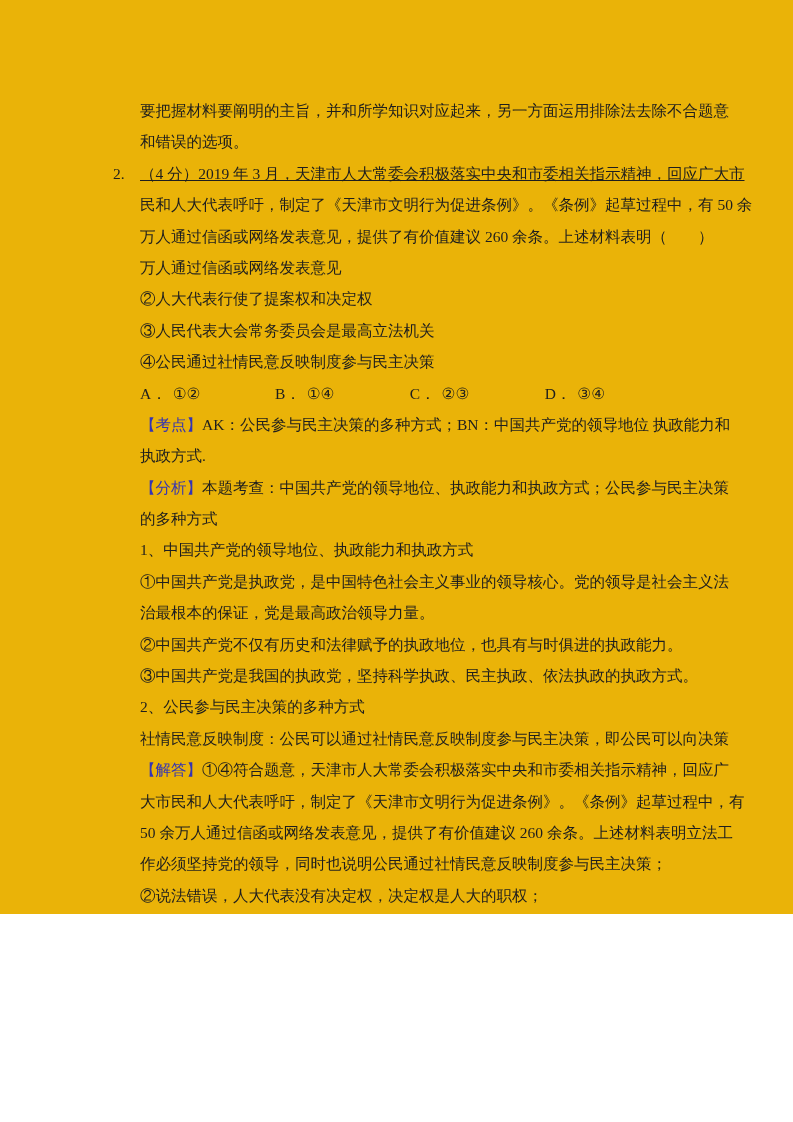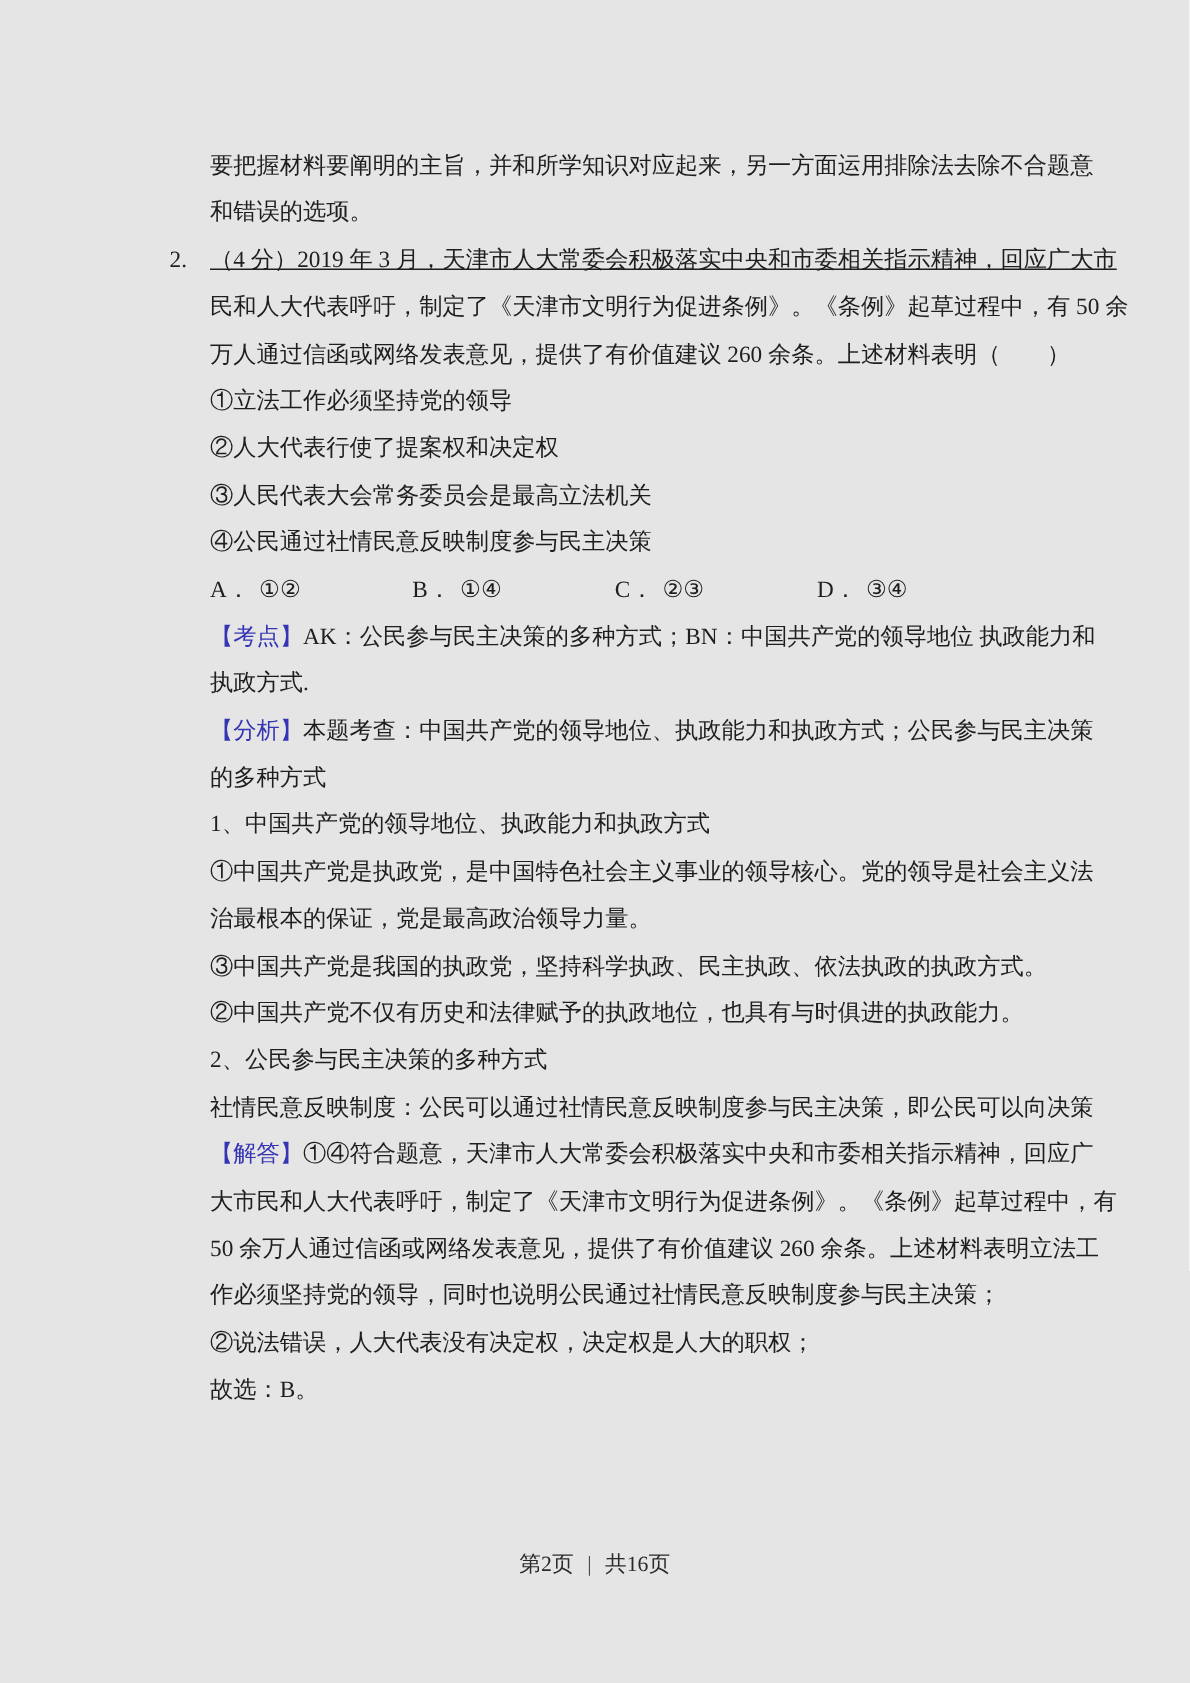--- a/index.html
+++ b/index.html
@@ -3,22 +3,22 @@
 <meta charset="utf-8">
 <style>
   html, body {
     margin: 0;
     padding: 0;
     background: #ffffff;
   }
   .page {
     position: relative;
     width: 793px;
-    height: 1122px;
-    background: #e5e5e5;
+    height: 914px;
+    background: #eab308;
     font-family: "Liberation Serif", "DejaVu Serif", serif;
     color: #1e1e1e;
     overflow: hidden;
   }
   .content {
     position: absolute;
     left: 140px;
     top: 95px;
     width: 528px;
   }
@@ -74,21 +74,21 @@
 
     <div class="line">要把握材料要阐明的主旨，并和所学知识对应起来，另一方面运用排除法去除不合题意</div>
     <div class="line">和错误的选项。</div>
 
     <div class="line hang">
       <span class="qnum">2.</span><span>（4 分）2019 年 3 月，天津市人大常委会积极落实中央和市委相关指示精神，回应广大市</span>
     </div>
     <div class="line">民和人大代表呼吁，制定了《天津市文明行为促进条例》。《条例》起草过程中，有 50 余</div>
     <div class="line">万人通过信函或网络发表意见，提供了有价值建议 260 余条。上述材料表明（　　）</div>
 
-    <div class="line">①立法工作必须坚持党的领导</div>
+    <div class="line">万人通过信函或网络发表意见</div>
     <div class="line">②人大代表行使了提案权和决定权</div>
     <div class="line">③人民代表大会常务委员会是最高立法机关</div>
     <div class="line">④公民通过社情民意反映制度参与民主决策</div>
 
     <div class="line choices">
       <span class="choice"><span class="choice-label">A．</span><span>①②</span></span>
       <span class="choice"><span class="choice-label">B．</span><span>①④</span></span>
       <span class="choice"><span class="choice-label">C．</span><span>②③</span></span>
       <span class="choice"><span class="choice-label">D．</span><span>③④</span></span>
     </div>
@@ -99,22 +99,22 @@
     <div class="line">执政方式.</div>
 
     <div class="line">
       <span class="marker">【分析】</span><span>本题考查：中国共产党的领导地位、执政能力和执政方式；公民参与民主决策</span>
     </div>
     <div class="line">的多种方式</div>
 
     <div class="line">1、中国共产党的领导地位、执政能力和执政方式</div>
     <div class="line">①中国共产党是执政党，是中国特色社会主义事业的领导核心。党的领导是社会主义法</div>
     <div class="line">治最根本的保证，党是最高政治领导力量。</div>
+    <div class="line">②中国共产党不仅有历史和法律赋予的执政地位，也具有与时俱进的执政能力。</div>
     <div class="line">③中国共产党是我国的执政党，坚持科学执政、民主执政、依法执政的执政方式。</div>
-    <div class="line">②中国共产党不仅有历史和法律赋予的执政地位，也具有与时俱进的执政能力。</div>
     <div class="line">2、公民参与民主决策的多种方式</div>
     <div class="line">社情民意反映制度：公民可以通过社情民意反映制度参与民主决策，即公民可以向决策</div>
 
     <div class="line">
       <span class="marker">【解答】</span><span>①④符合题意，天津市人大常委会积极落实中央和市委相关指示精神，回应广</span>
     </div>
     <div class="line">大市民和人大代表呼吁，制定了《天津市文明行为促进条例》。《条例》起草过程中，有</div>
     <div class="line">50 余万人通过信函或网络发表意见，提供了有价值建议 260 余条。上述材料表明立法工</div>
     <div class="line">作必须坚持党的领导，同时也说明公民通过社情民意反映制度参与民主决策；</div>
     <div class="line">②说法错误，人大代表没有决定权，决定权是人大的职权；</div>

